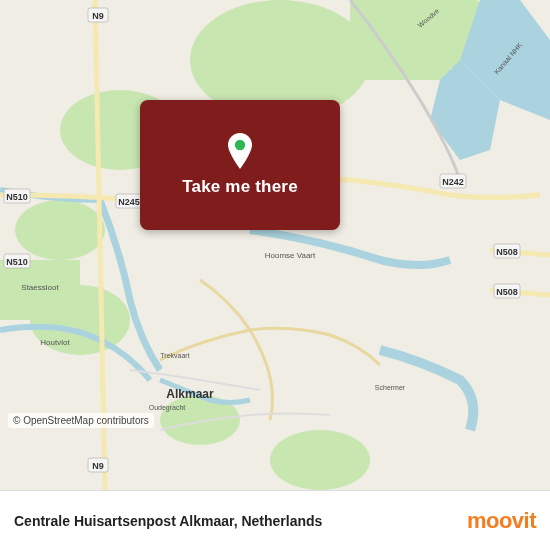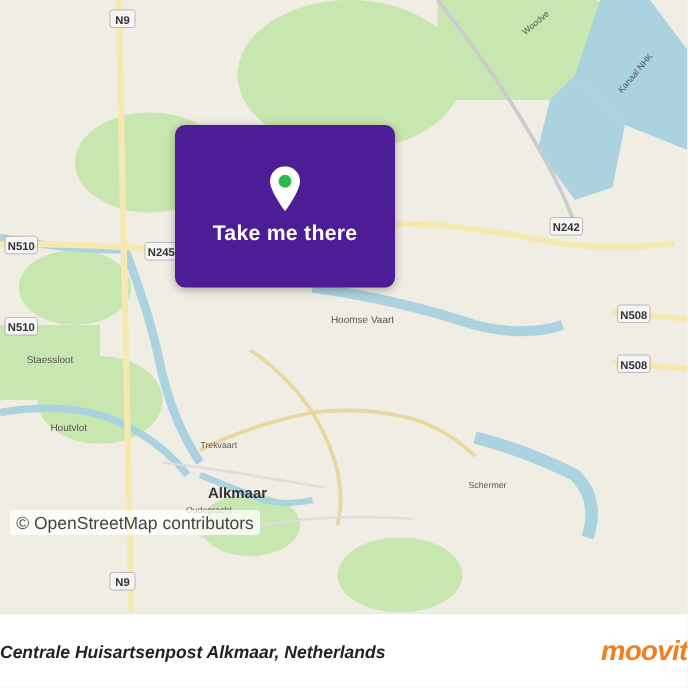--- a/index.html
+++ b/index.html
@@ -32,23 +32,23 @@
       position: absolute;
       top: 0; left: 0;
       width: 100%; height: 100%;
     }
 
     
     .take-me-there-overlay {
       position: absolute;
       top: 100px;
       left: 140px;
-      width: 176px;
+      width: 200px;
       height: 130px;
-      background: #4c1d95;
+      background: #7f1d1d;
       border-radius: 8px;
       display: flex;
       flex-direction: column;
       align-items: center;
       justify-content: center;
       cursor: pointer;
       box-shadow: 0 2px 8px rgba(0,0,0,0.3);
       z-index: 10;
     }
 
@@ -66,22 +66,21 @@
     }
 
     .footer-bar {
       width: 550px;
       height: 60px;
       background: #fff;
       border-top: 1px solid #ddd;
       display: flex;
       align-items: center;
       justify-content: space-between;
-      padding: 0 0;
-      font-style: italic;
+      padding: 0 14px;
     }
 
     .footer-left {
       display: flex;
       flex-direction: column;
     }
 
     .footer-title {
       font-size: 14px;
       font-weight: 600;
@@ -99,21 +98,21 @@
       color: #f47d20;
       letter-spacing: -0.5px;
       margin-left: 28px;
     }
 
     .osm-credit {
       position: absolute;
       bottom: 62px;
       left: 8px;
       background: rgba(255,255,255,0.75);
-      font-size: 14px;
+      font-size: 10px;
       color: #444;
       padding: 2px 5px;
       border-radius: 3px;
       z-index: 10;
     }
   </style>
 </head>
 <body>
 
 <div class="container">

